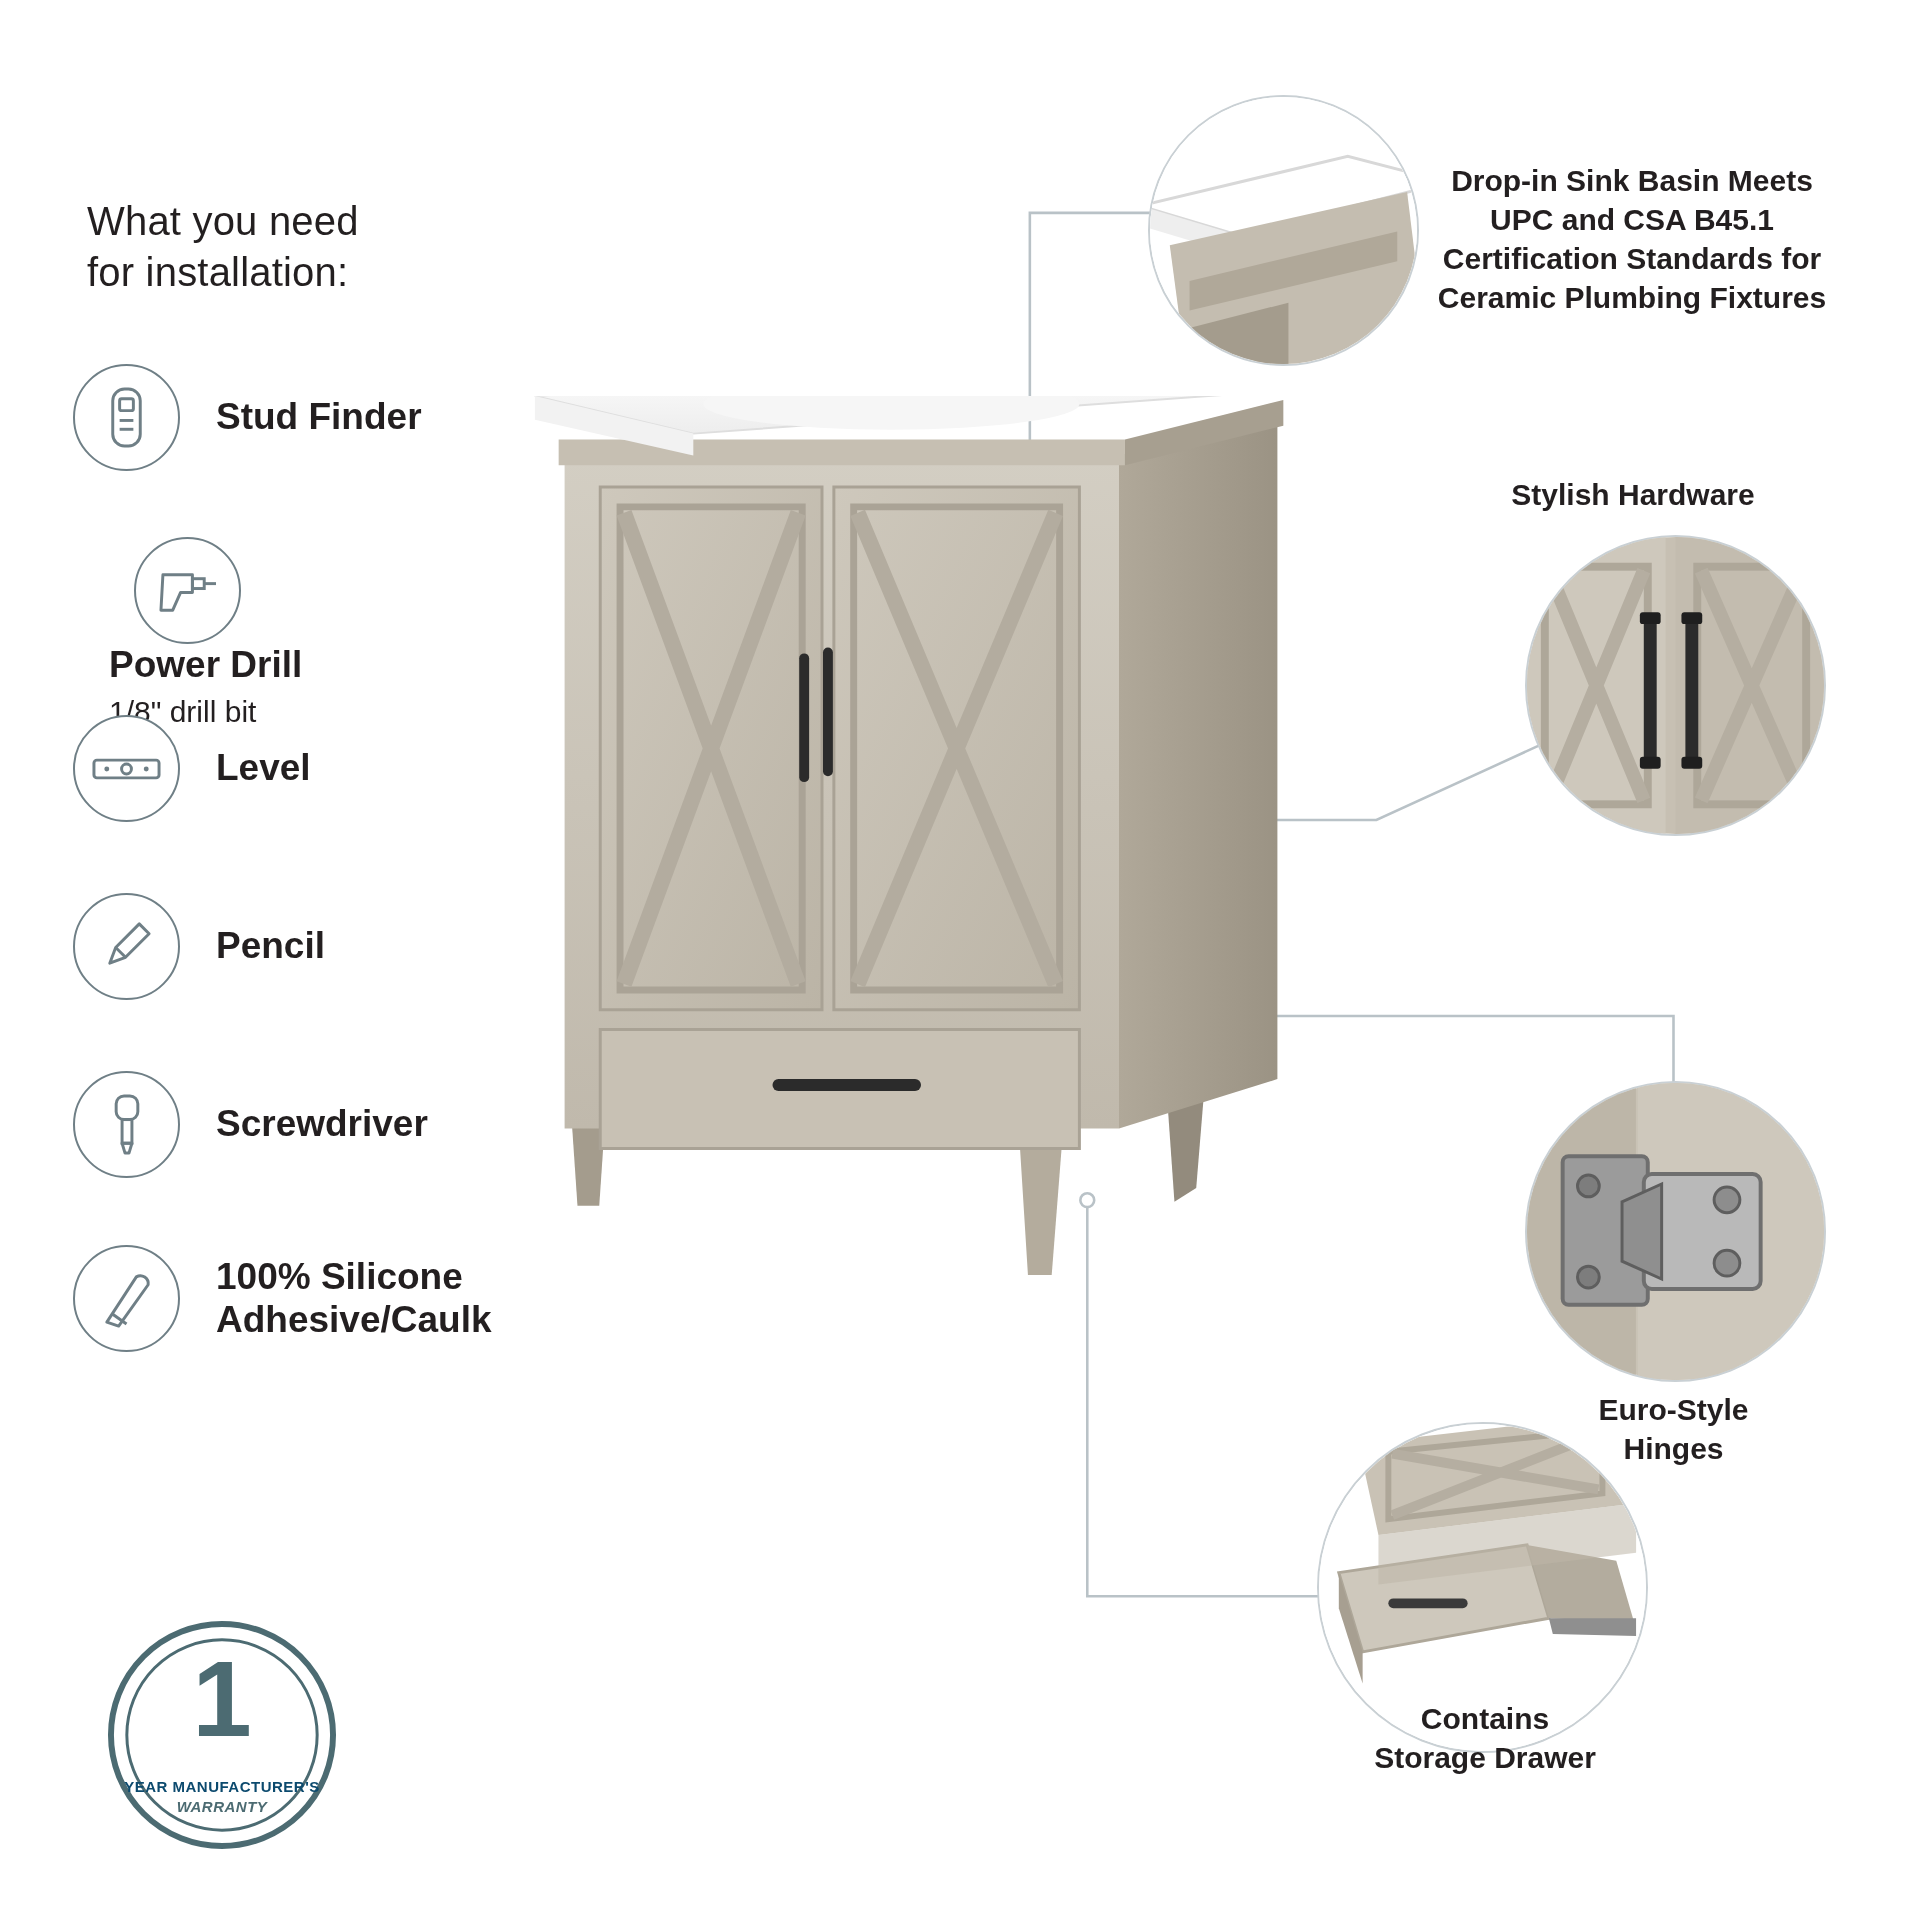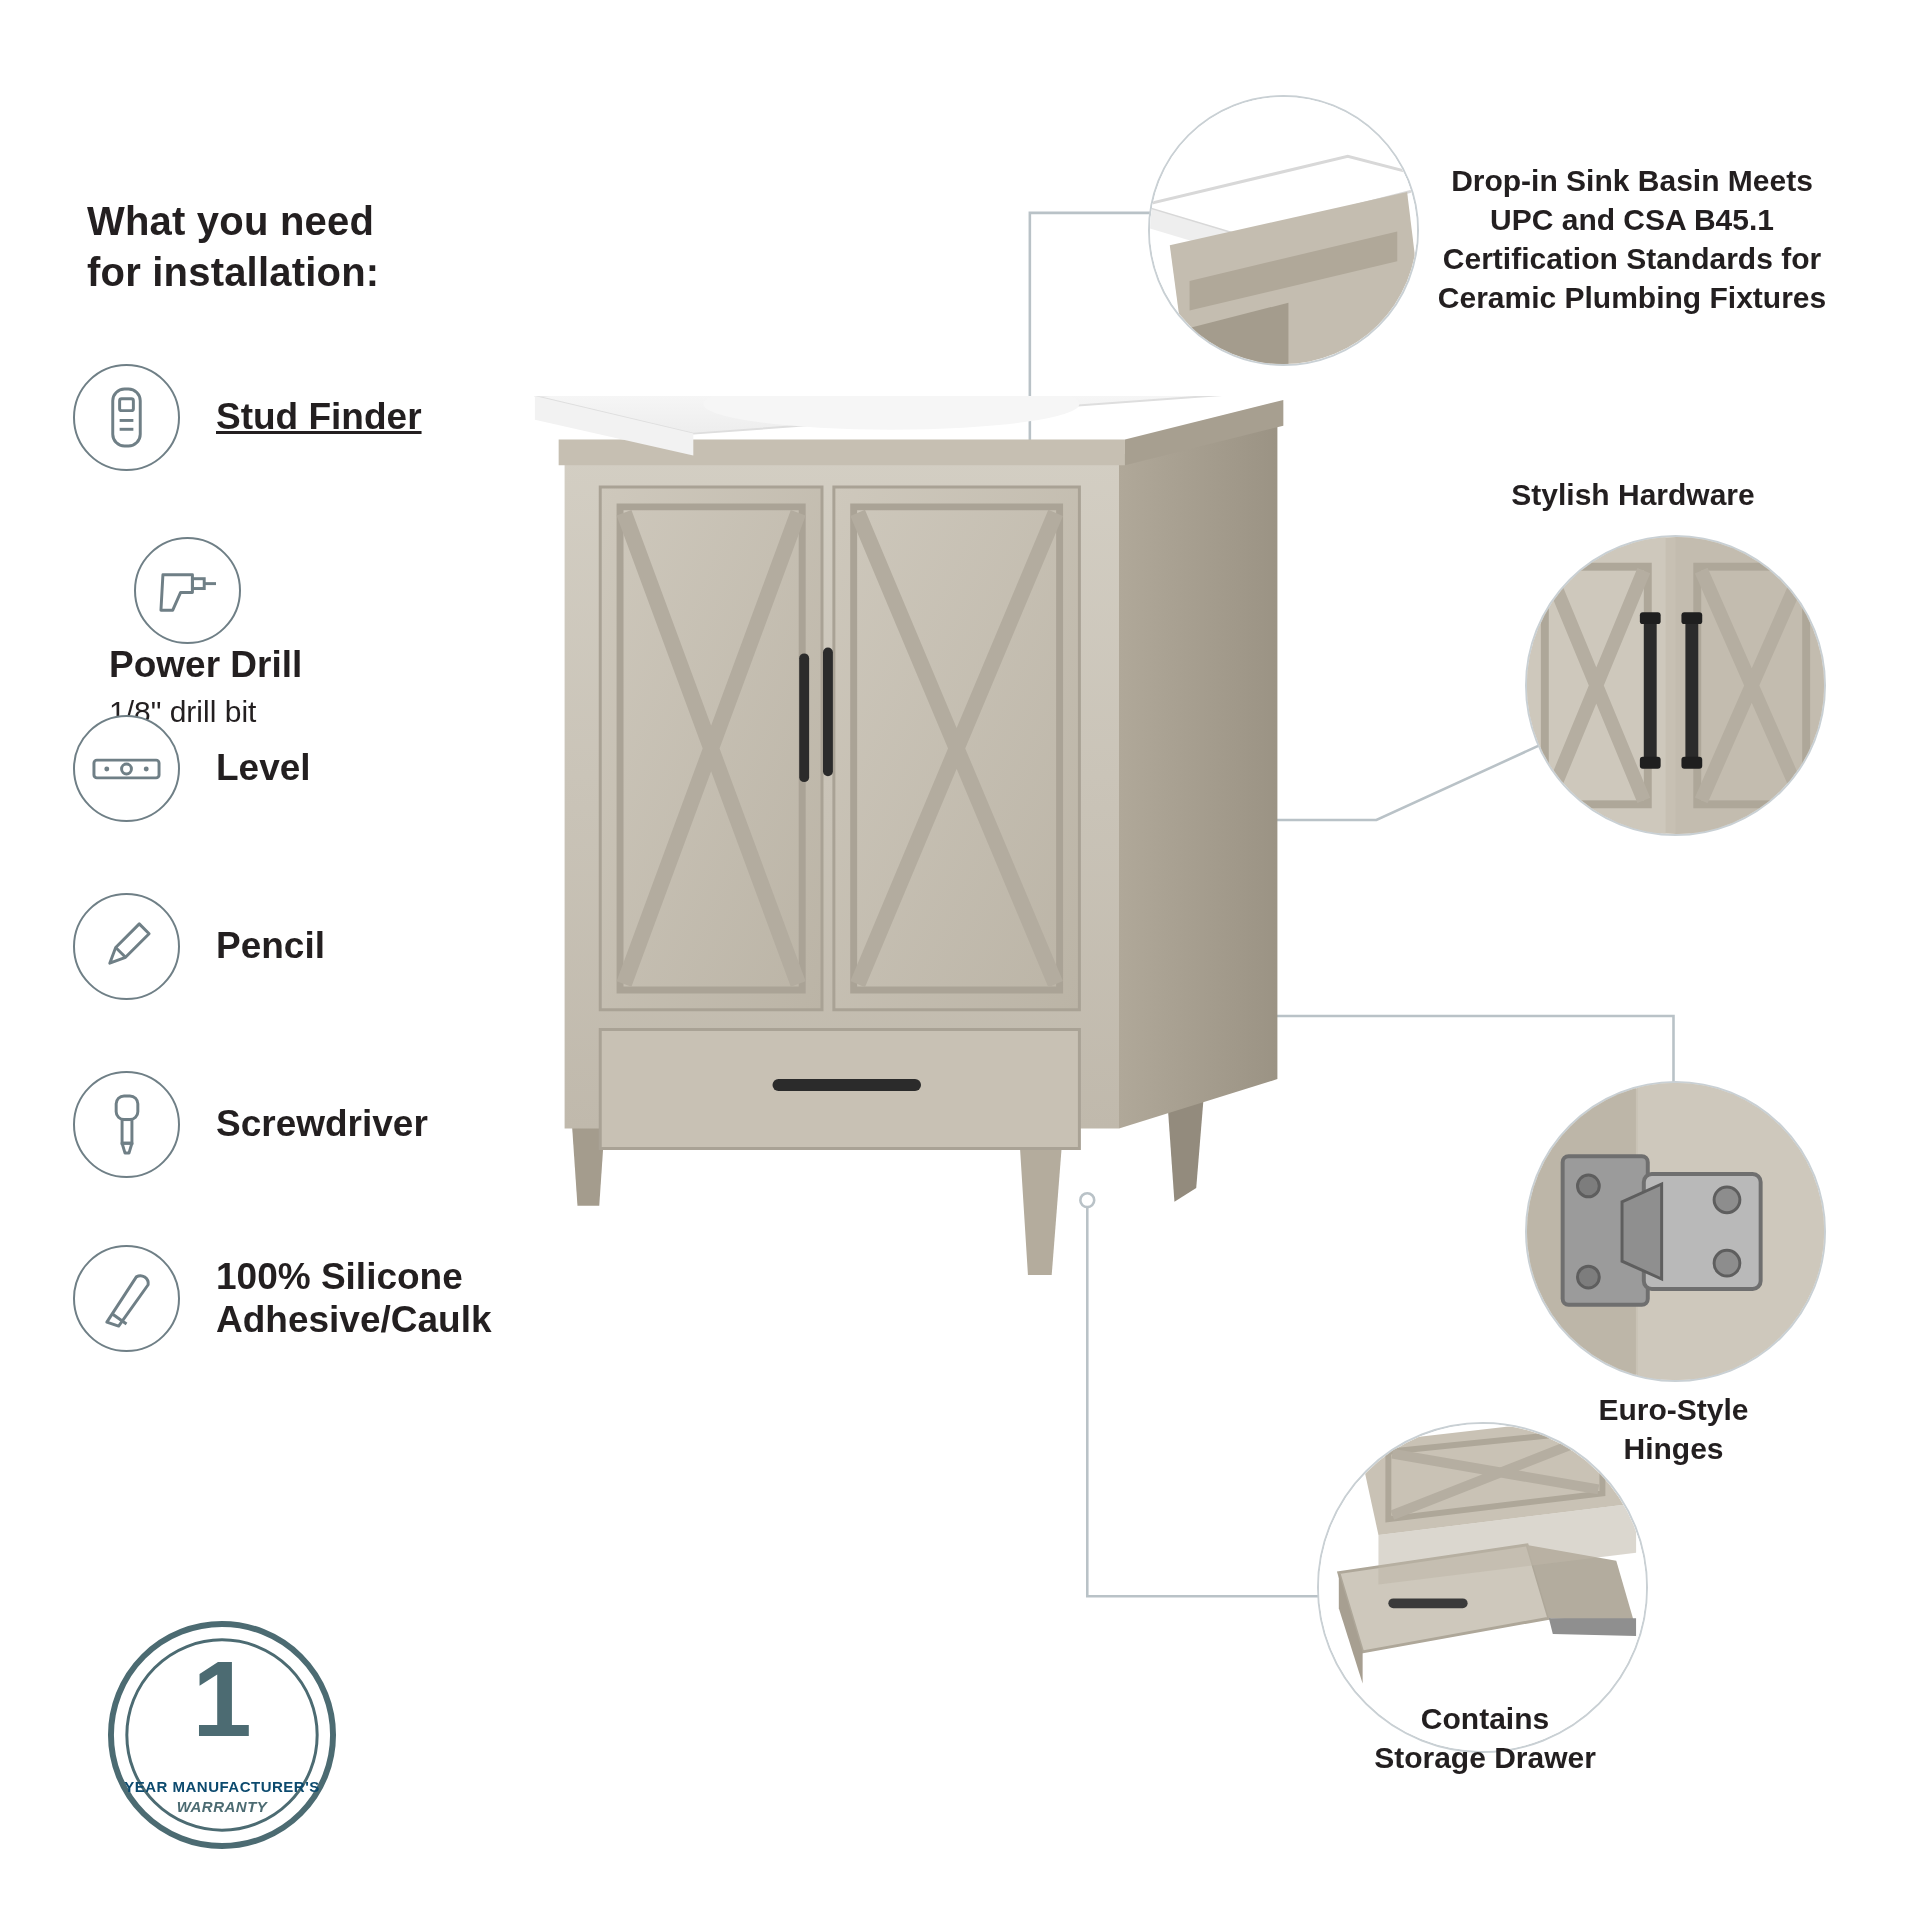--- a/index.html
+++ b/index.html
@@ -9,21 +9,21 @@
     font-family:"Liberation Sans", sans-serif;
     color:#231f20;
     position:relative;
     overflow:hidden;
   }
   .stage{position:absolute;left:0;top:0;width:1927px;height:1927px;}
 
   
   .tools-title{
     position:absolute;left:87px;top:196px;width:416px;
-    font-size:40px;font-weight:bold;line-height:1.28;letter-spacing:0.2px;
+    font-size:40px;font-weight:normal;line-height:1.28;letter-spacing:0.2px;
   }
   .tool-row{position:absolute;left:73px;display:flex;align-items:center;}
   .tool-circle{
     width:103px;height:103px;border-radius:50%;
     border:2.5px solid #6f7f86;
     display:flex;align-items:center;justify-content:center;
     flex:0 0 auto;background:#fff;
   }
   .tool-text{margin-left:36px;}
   .tool-label{font-size:37px;font-weight:bold;line-height:1.15;}
@@ -63,21 +63,21 @@
 
     <path class="ln" d="M1098 1212 L1098 1612 L1360 1612"></path>
     <circle class="dot" cx="1098" cy="1212" r="7"></circle>
   </svg>
 
   <div class="tools-title">
     <div>What you need</div>
     <div>for installation:</div>
   </div>
 
-  <div class="tool-row" style="top:364px;text-decoration:underline;">
+  <div class="tool-row" style="top:364px;">
     <div class="tool-circle">
       <svg width="55" height="65" viewBox="0 0 56 66">
         <rect x="14" y="4" width="28" height="58" rx="12" fill="none" stroke="#6f7f86" stroke-width="3"></rect>
         <rect x="21" y="14" width="14" height="12" rx="2" fill="none" stroke="#6f7f86" stroke-width="3"></rect>
         <line x1="21" y1="36" x2="35" y2="36" stroke="#6f7f86" stroke-width="3"></line>
         <line x1="21" y1="45" x2="35" y2="45" stroke="#6f7f86" stroke-width="3"></line>
       </svg>
     </div>
     <div class="tool-text">
       <div class="tool-label">Stud Finder</div>

